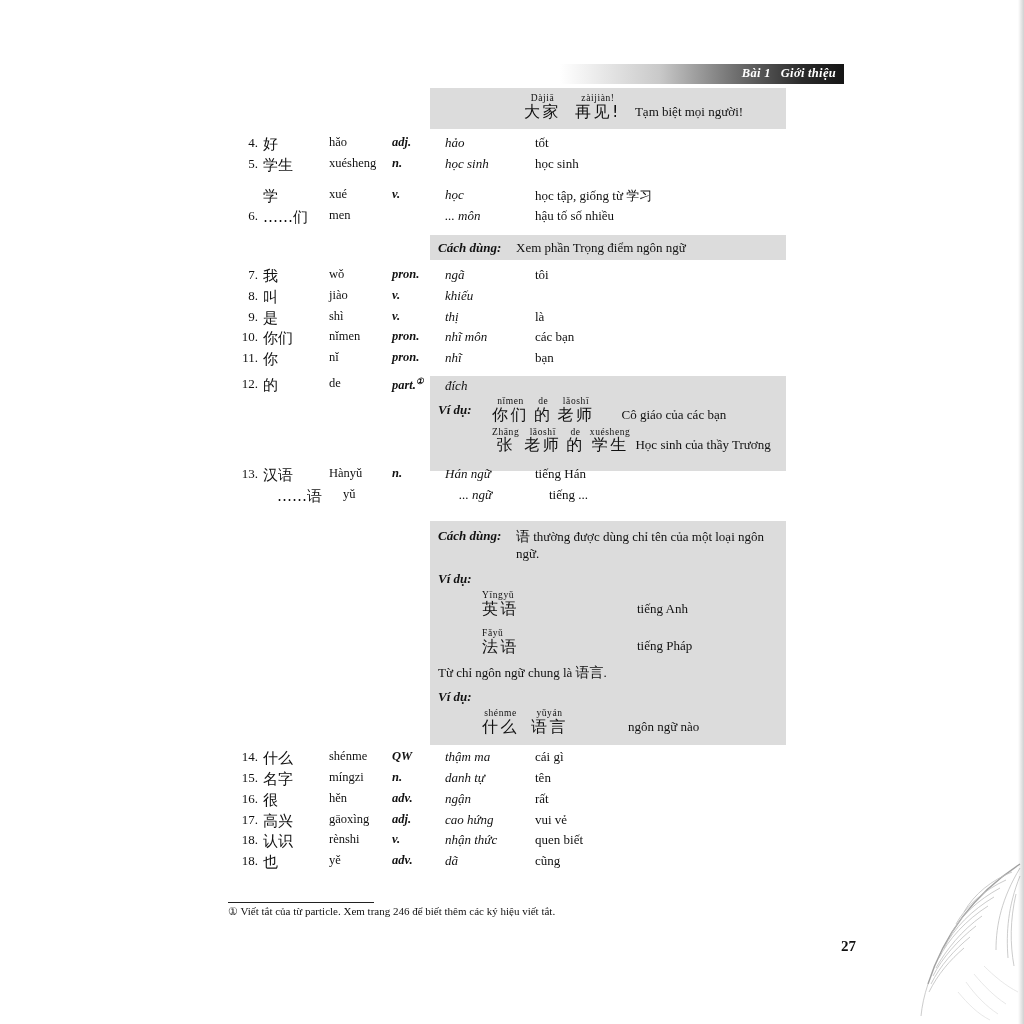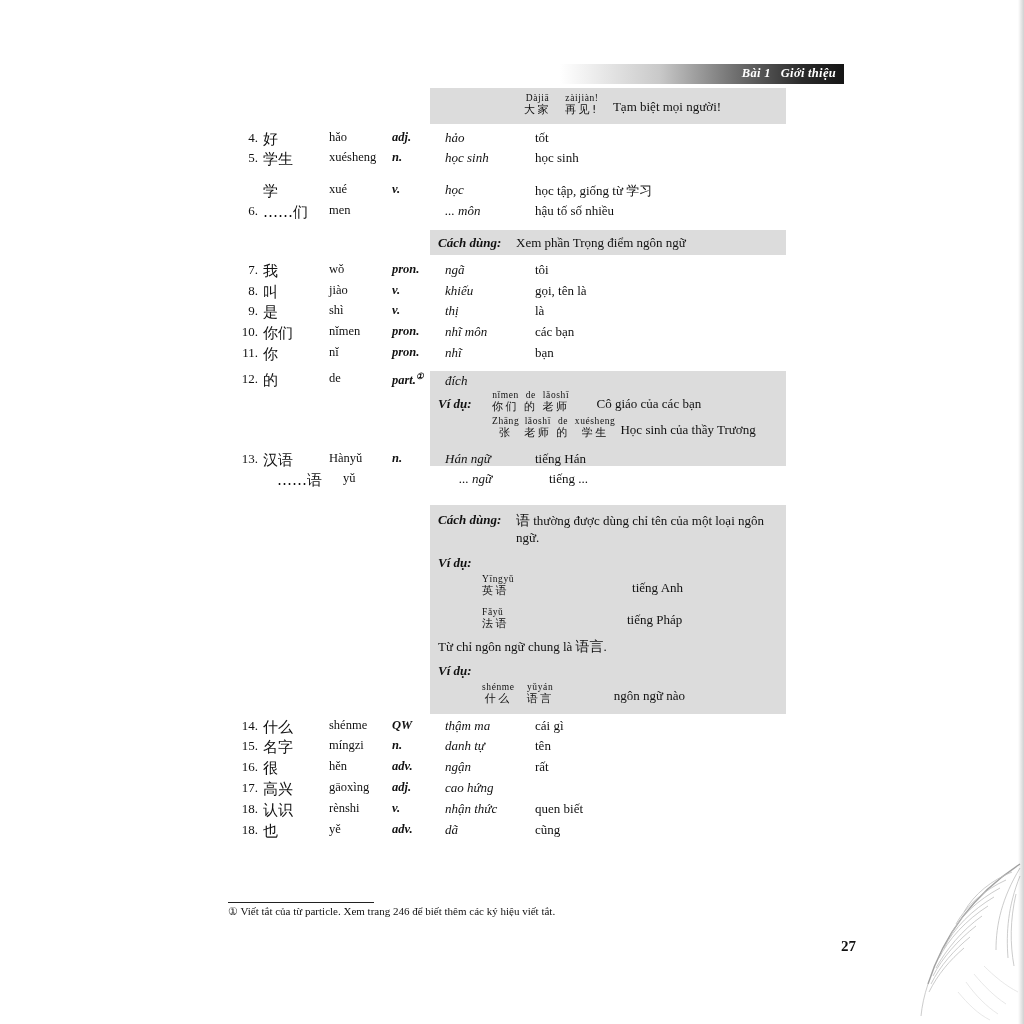--- a/index.html
+++ b/index.html
@@ -134,21 +134,21 @@
     line-height: 1.05;
   }
   .ruby .py {
     display: block;
     font-size: 9.5px;
     font-family: "Liberation Serif", serif;
     letter-spacing: 0.6px;
   }
   .ruby .hz {
     display: block;
-    font-size: 11px;
+    font-size: 16px;
     font-family: "DejaVu Sans", sans-serif;
     letter-spacing: 2.5px;
   }
   .trans {
     font-size: 13px;
     padding-bottom: 1px;
   }
   .zh-inline {
     font-family: "DejaVu Sans", sans-serif;
     font-size: 14px;
@@ -275,21 +275,20 @@
       <span class="c-pos">pron.</span>
       <span class="c-hv">ngã</span>
       <span class="c-mean">tôi</span>
     </div>
     <div class="row">
       <span class="c-num">8.</span>
       <span class="c-hanzi">叫</span>
       <span class="c-pinyin">jiào</span>
       <span class="c-pos">v.</span>
       <span class="c-hv">khiếu</span>
-      <span class="c-mean">gọi, tên là</span>
     </div>
     <div class="row">
       <span class="c-num">9.</span>
       <span class="c-hanzi">是</span>
       <span class="c-pinyin">shì</span>
       <span class="c-pos">v.</span>
       <span class="c-hv">thị</span>
       <span class="c-mean">là</span>
     </div>
     <div class="row">
@@ -458,20 +457,21 @@
       <span class="c-pos">adv.</span>
       <span class="c-hv">ngận</span>
       <span class="c-mean">rất</span>
     </div>
     <div class="row">
       <span class="c-num">17.</span>
       <span class="c-hanzi">高兴</span>
       <span class="c-pinyin">gāoxìng</span>
       <span class="c-pos">adj.</span>
       <span class="c-hv">cao hứng</span>
+      <span class="c-mean">vui vẻ</span>
     </div>
     <div class="row">
       <span class="c-num">18.</span>
       <span class="c-hanzi">认识</span>
       <span class="c-pinyin">rènshi</span>
       <span class="c-pos">v.</span>
       <span class="c-hv">nhận thức</span>
       <span class="c-mean">quen biết</span>
     </div>
     <div class="row">

